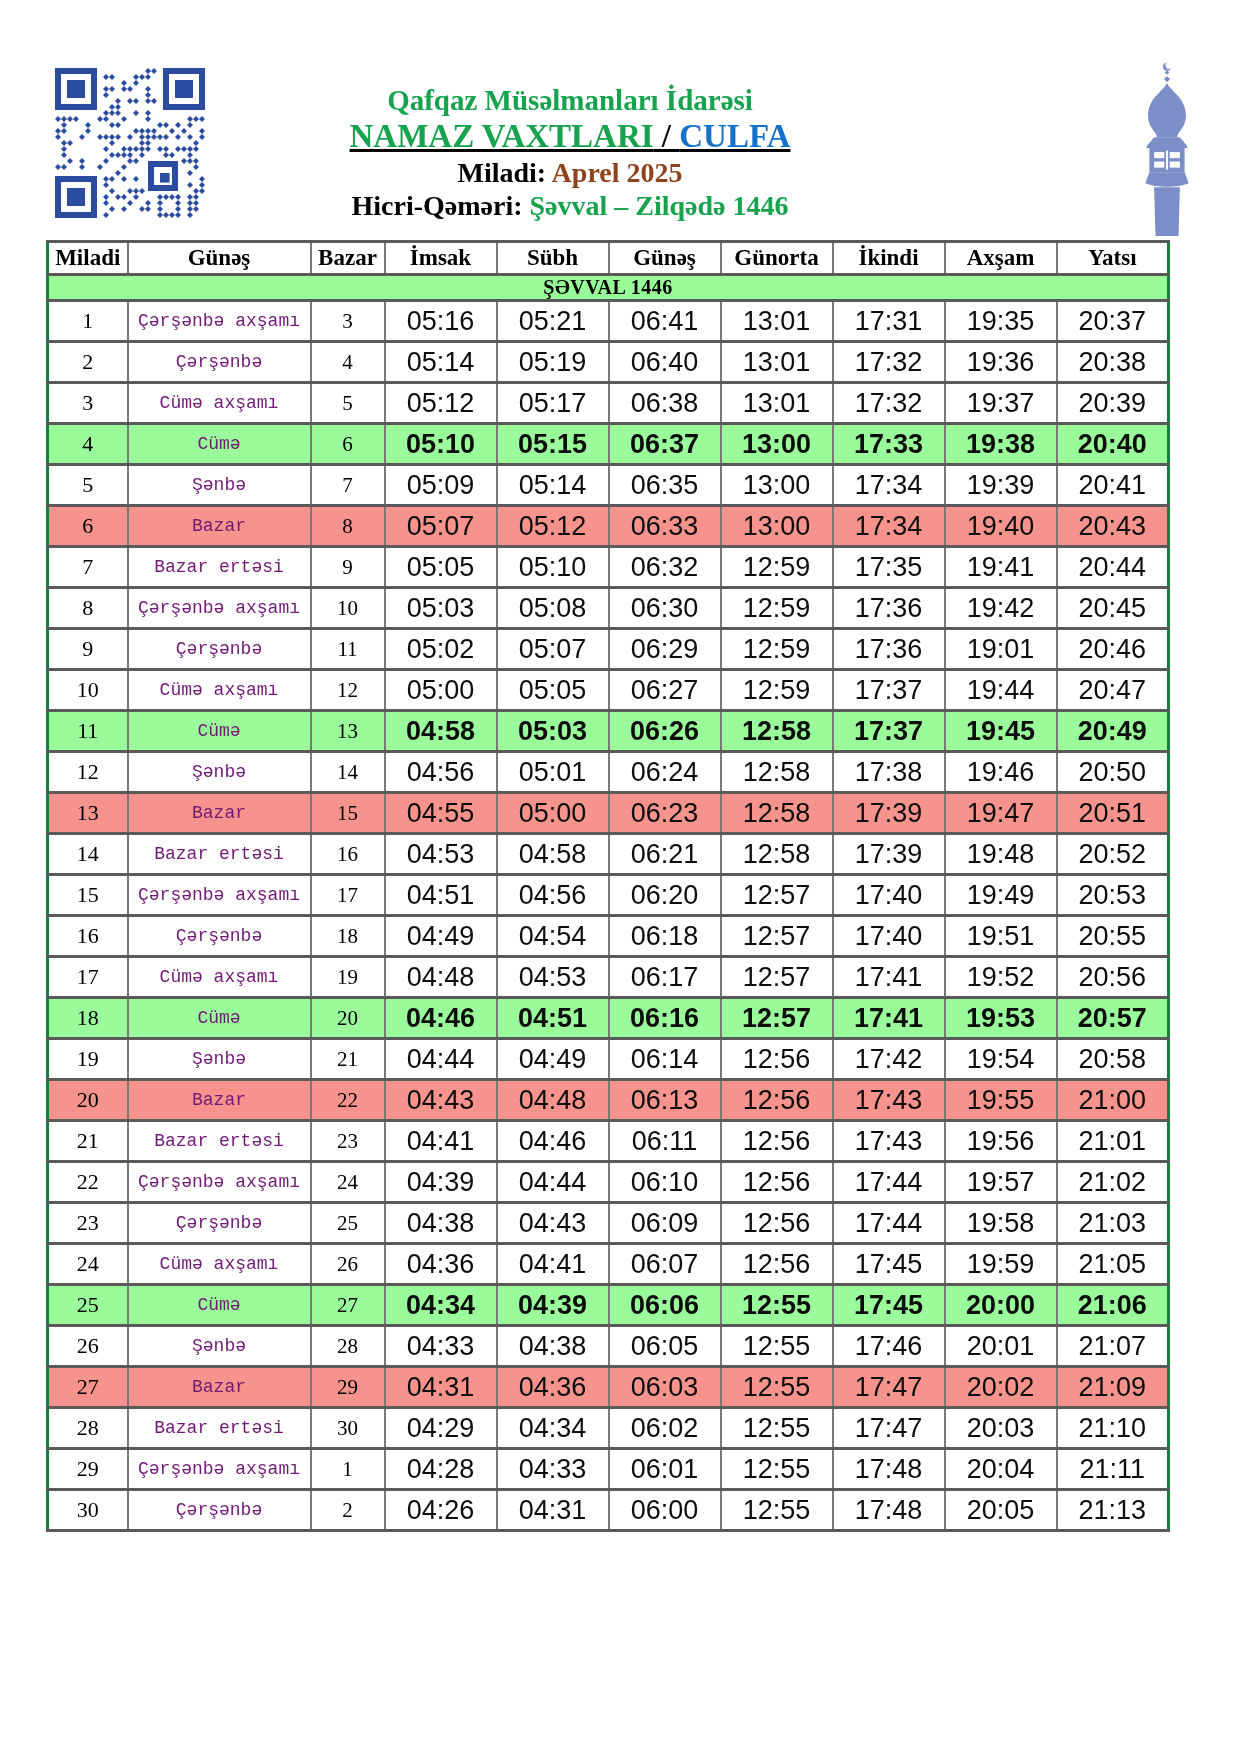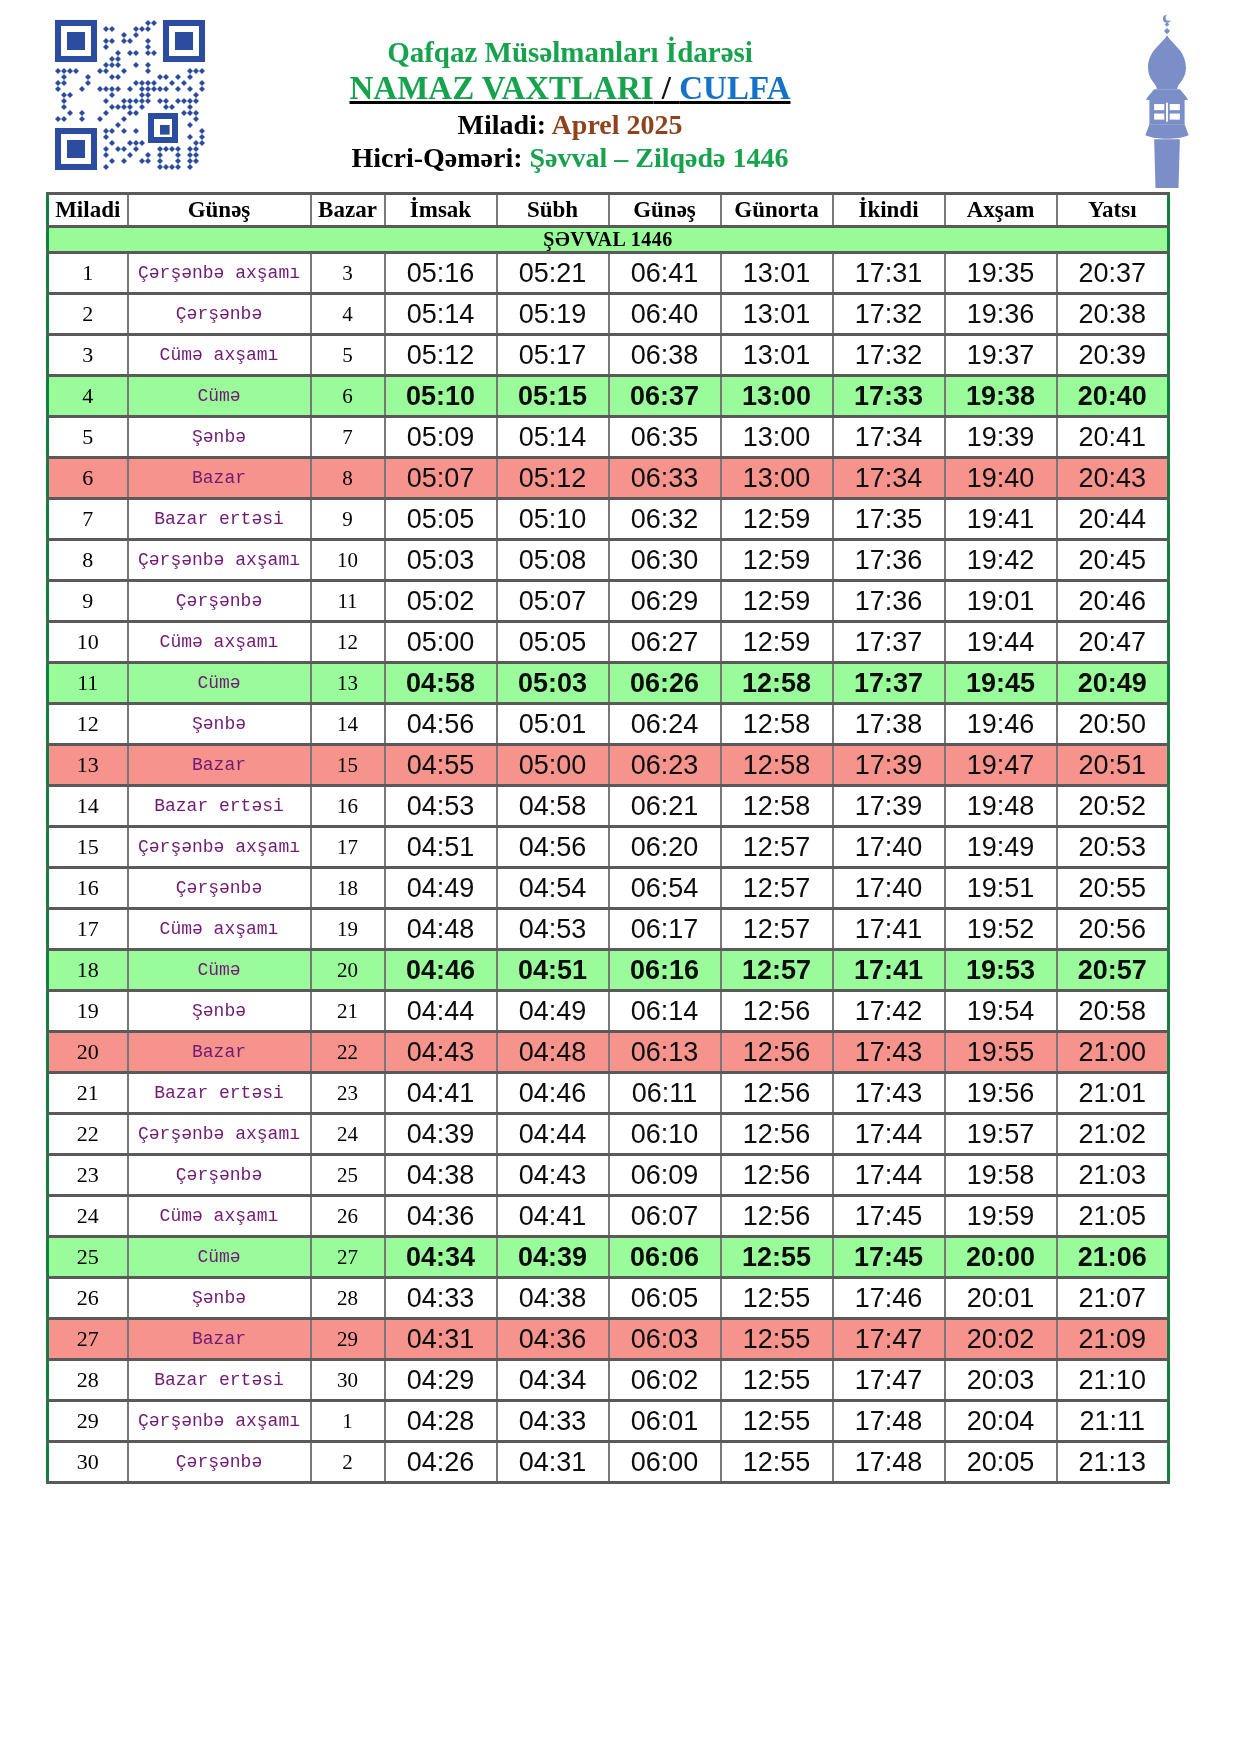--- a/index.html
+++ b/index.html
@@ -1,17 +1,17 @@
 <!DOCTYPE html>
 <html style="--title-green: #17a24e; --culfa-blue: #1472c8; --aprel-brown: #8f431d; --band-green: #98fb98; --friday-green: #99fb99; --sunday-red: #f5938c; --qr-blue: #2c4ca0; --minaret-blue: #7b8ec8;"><head>
 <meta charset="utf-8">
 <style>
   html,body{margin:0;padding:0;background:#ffffff;}
   #page{position:relative;width:1240px;height:1513px;background:#fff;overflow:hidden;
-        font-family:"Liberation Serif", serif;color:#000;}
+        font-family:"Liberation Serif", serif;color:#000;margin-top:48px;}
 
   
   #qr{position:absolute;left:55px;top:20px;width:150px;height:150px;}
   #minaret{position:absolute;left:1133px;top:12px;width:68px;height:176px;}
 
   #titles{position:absolute;left:220px;top:36px;width:700px;text-align:center;line-height:1.12;}
   .t-org{font-size:29px;font-weight:bold;color:var(--title-green,#17a24e);}
   .t-main{font-size:33px;font-weight:bold;margin-top:2px;text-decoration:underline;}
   .t-main .green{color:var(--title-green,#17a24e);}
   .t-main .sep{color:#111;}
@@ -463,21 +463,21 @@
           <td class="col-time">17:40</td>
           <td class="col-time">19:49</td>
           <td class="col-time">20:53</td>
         </tr>
         <tr class="data-row">
           <td class="col-miladi">16</td>
           <td class="col-hefte">Çərşənbə</td>
           <td class="col-hicri">18</td>
           <td class="col-time">04:49</td>
           <td class="col-time">04:54</td>
-          <td class="col-time">06:54</td>
+          <td class="col-time">06:18</td>
           <td class="col-time">12:57</td>
           <td class="col-time">17:40</td>
           <td class="col-time">19:51</td>
           <td class="col-time">20:55</td>
         </tr>
         <tr class="data-row">
           <td class="col-miladi">17</td>
           <td class="col-hefte">Cümə axşamı</td>
           <td class="col-hicri">19</td>
           <td class="col-time">04:48</td>

